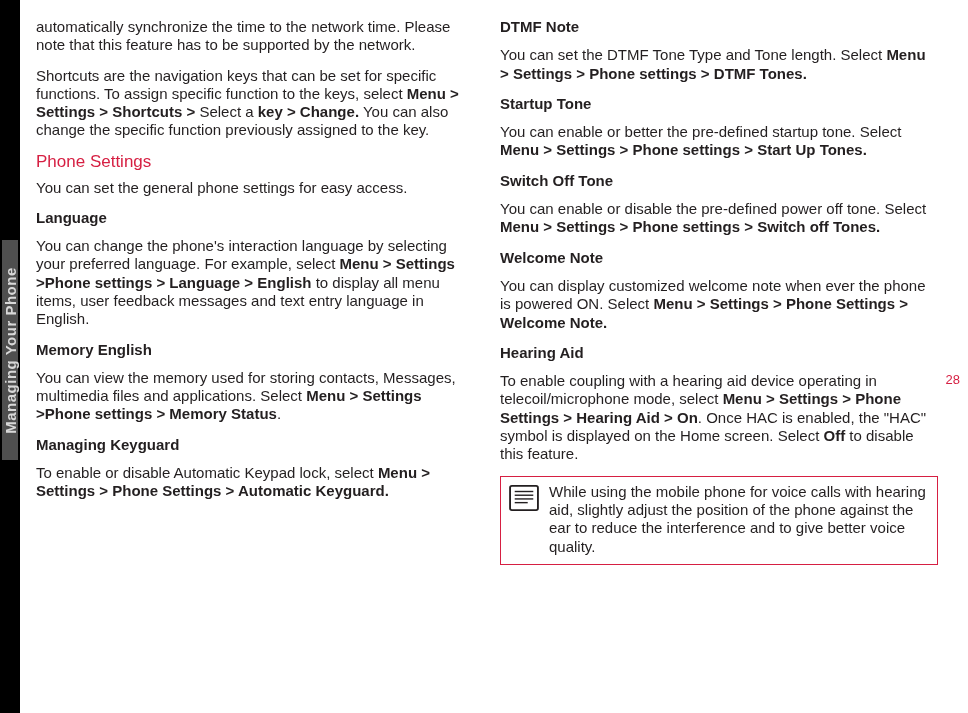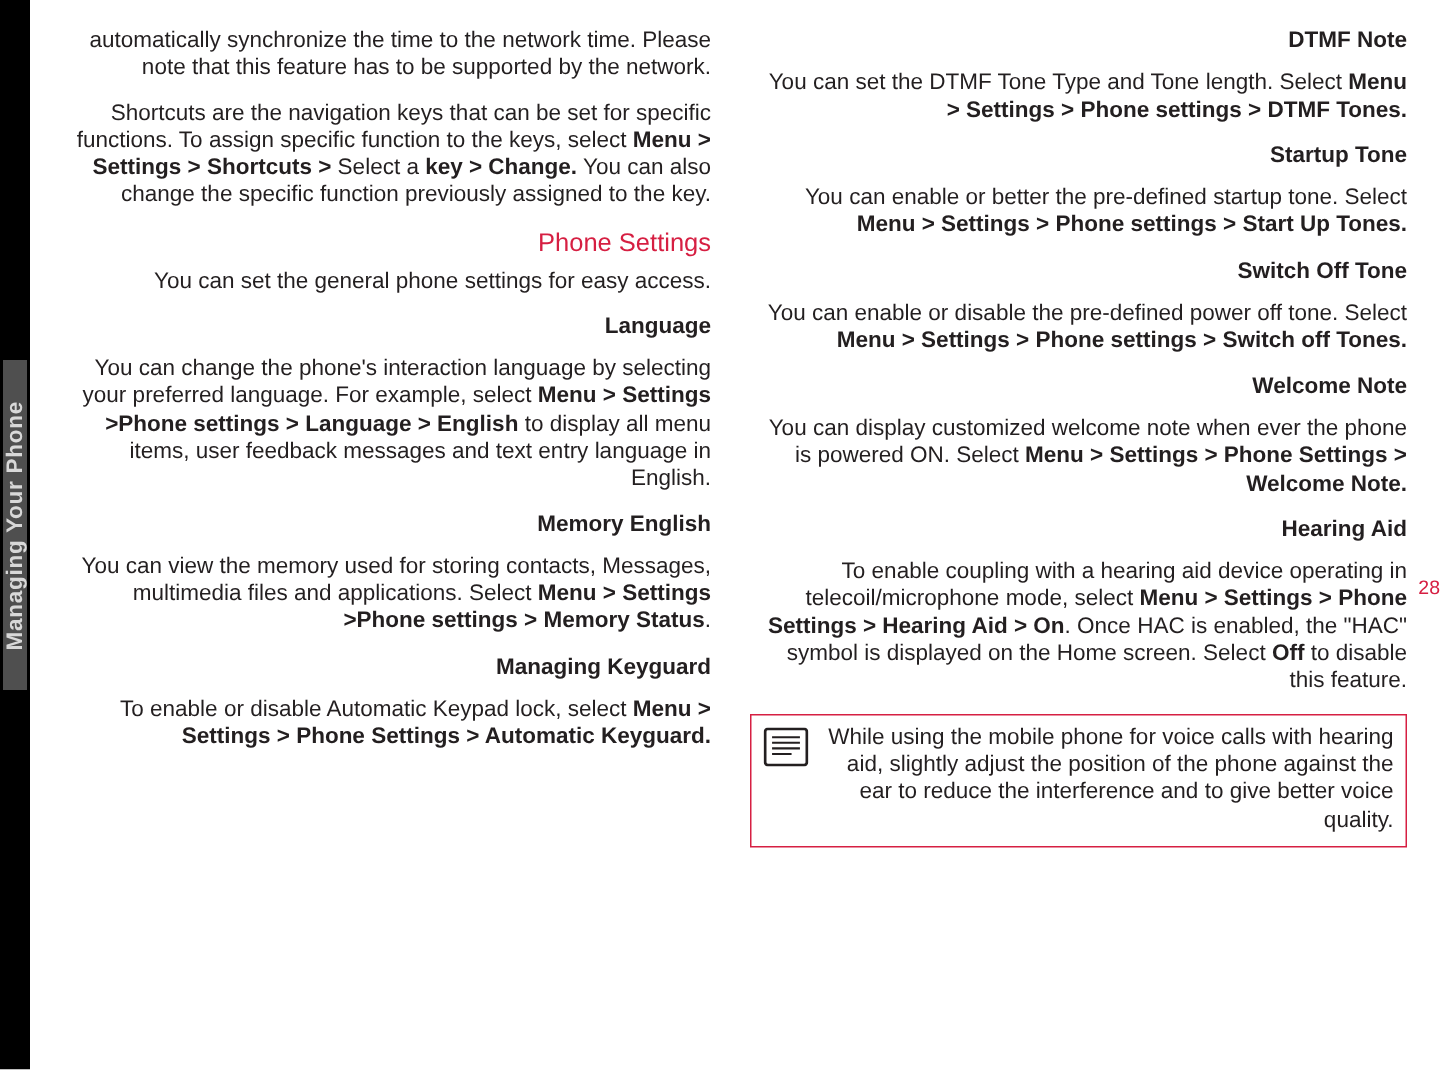--- a/index.html
+++ b/index.html
@@ -48,21 +48,20 @@
     right: 30px;
     bottom: 20px;
     display: flex;
     gap: 26px;
   }
   .col {
     width: 438px;
     font-size: 15px;
     line-height: 1.22;
     color: #231f20;
-    text-align: right;
   }
   .p {
     margin: 0 0 12px 0;
   }
   .h-red {
     font-family: "Arial Narrow", Arial, sans-serif;
     font-stretch: condensed;
     color: #d61f42;
     font-size: 17px;
     font-weight: 400;
@@ -72,35 +71,36 @@
     font-weight: bold;
     margin: 6px 0 10px 0;
   }
   .b { font-weight: bold; }
   .note-box {
     border: 1.5px solid #d61f42;
     display: flex;
     align-items: flex-start;
     padding: 6px 8px 8px 8px;
     margin-top: 6px;
+    gap: 10px;
   }
   .note-icon {
     flex: 0 0 auto;
     width: 30px;
     height: 26px;
     margin-top: 2px;
   }
   .note-text {
     font-size: 15px;
     line-height: 1.22;
   }
   .page-num {
     position: absolute;
     right: 8px;
-    top: 384px;
+    top: 372px;
     font-family: "Arial Narrow", Arial, sans-serif;
     font-stretch: condensed;
     color: #d61f42;
     font-size: 13px;
   }
 </style>
 </head>
 <body>
 
 <div class="black-strip"></div>

